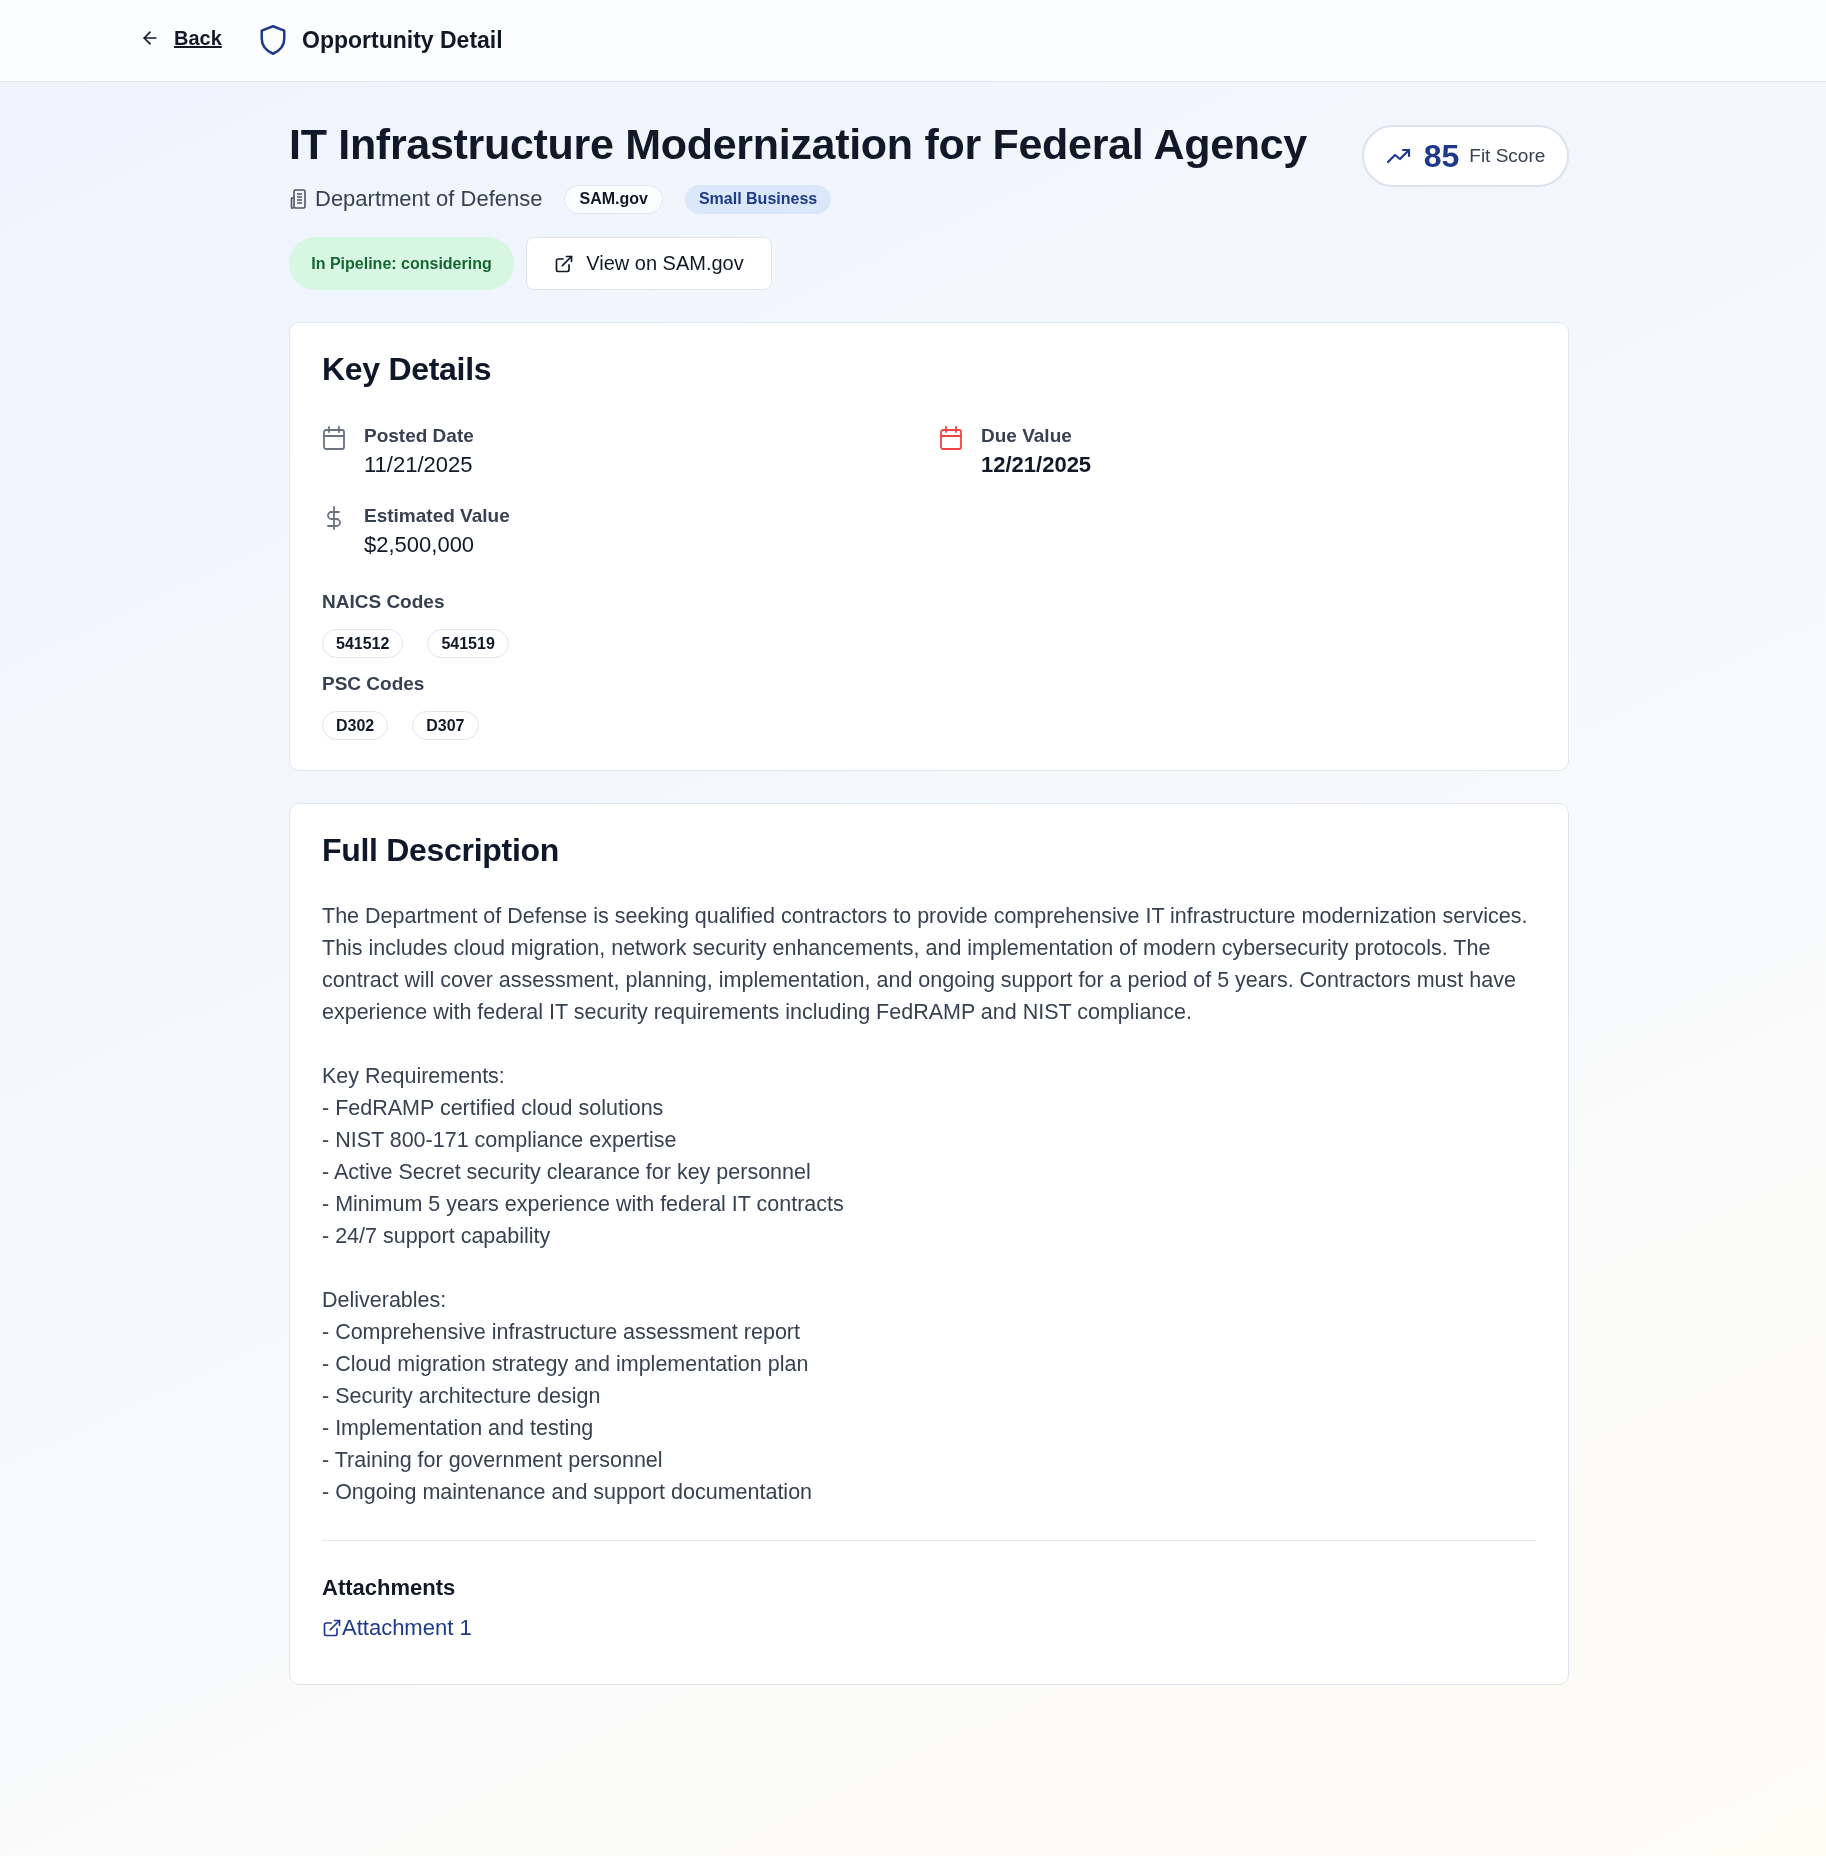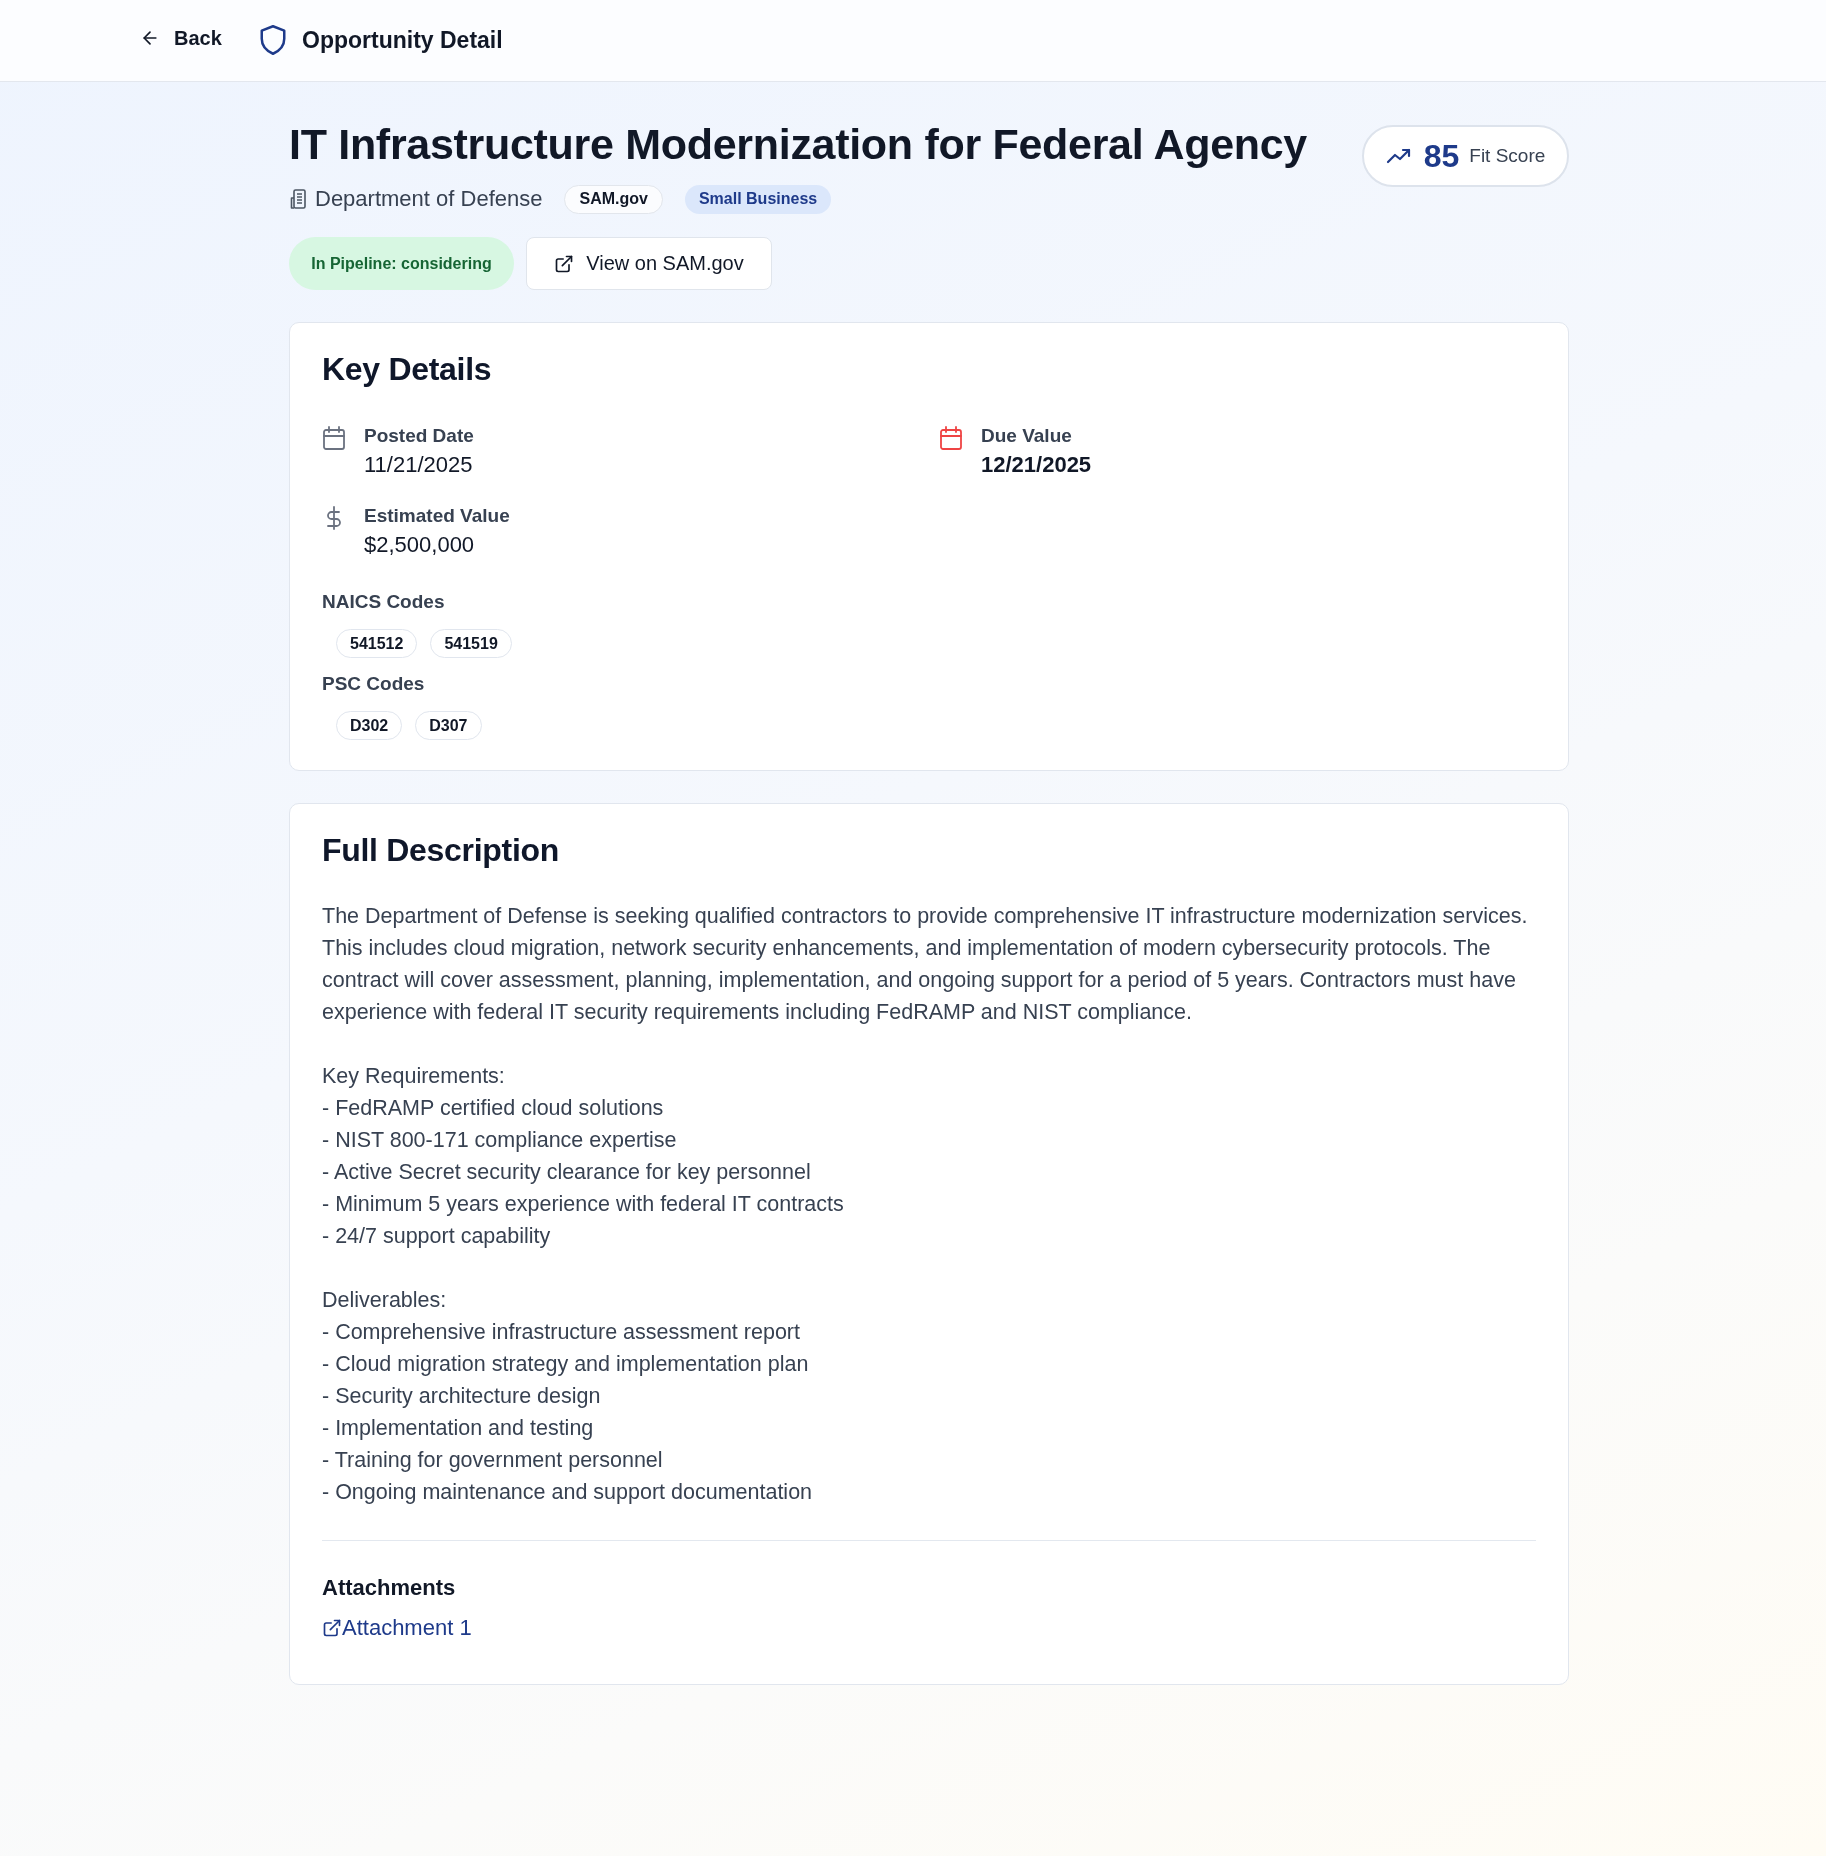--- a/index.html
+++ b/index.html
@@ -12,21 +12,21 @@
     overflow: hidden;
   }
   .topbar {
     position: absolute; left: 0; top: 0; width: 1826px; height: 82px;
     background: #fcfdff;
     border-bottom: 1px solid #e3e7ee;
   }
   .back-btn {
     position: absolute; left: 140px; top: 22px; height: 32px;
     display: flex; align-items: center; gap: 14px;
-    font-size: 20px; font-weight: 700; color: #111827; cursor: pointer;
+    font-size: 20px; font-weight: 700; color: #111827; cursor: pointer; text-decoration: underline;
   }
   .back-btn svg { width: 20px; height: 20px; }
   .brand {
     position: absolute; left: 258px; top: 20px; height: 40px;
     display: flex; align-items: center; gap: 14px;
     font-size: 23px; font-weight: 700; color: #111827;
   }
   .brand svg { width: 30px; height: 34px; }
 
   .title {
@@ -80,21 +80,21 @@
   .card-key h2 { top: 28px; }
   .card-desc h2 { top: 28px; }
 
   .detail { position: absolute; display: flex; gap: 18px; }
   .detail .ic { width: 24px; height: 26px; margin-top: 2px; }
   .detail .lbl { font-size: 19px; font-weight: 700; color: #374151; line-height: 26px; }
   .detail .val { font-size: 22px; color: #111827; line-height: 32px; }
   .detail .val.bold { font-weight: 700; }
 
   .codes-label { position: absolute; left: 32px; font-size: 19px; font-weight: 700; color: #374151; }
-  .codes-row { position: absolute; left: 46px; display: flex; gap: 13px; text-align: right; }
+  .codes-row { position: absolute; left: 32px; display: flex; gap: 24px; text-align: right; }
   .code-pill {
     height: 29px; padding: 0 13px; border: 1px solid #e1e6ee; border-radius: 15px;
     display: flex; align-items: center; font-size: 16px; font-weight: 700; color: #111827; background: #fff;
   }
 
   .desc-body {
     position: absolute; left: 32px; top: 96px; width: 1220px;
     font-size: 21.5px; line-height: 32px; color: #374151; white-space: pre-line;
   }
   .divider { position: absolute; left: 32px; right: 32px; top: 736px; height: 1px; background: #e3e8ef; }

